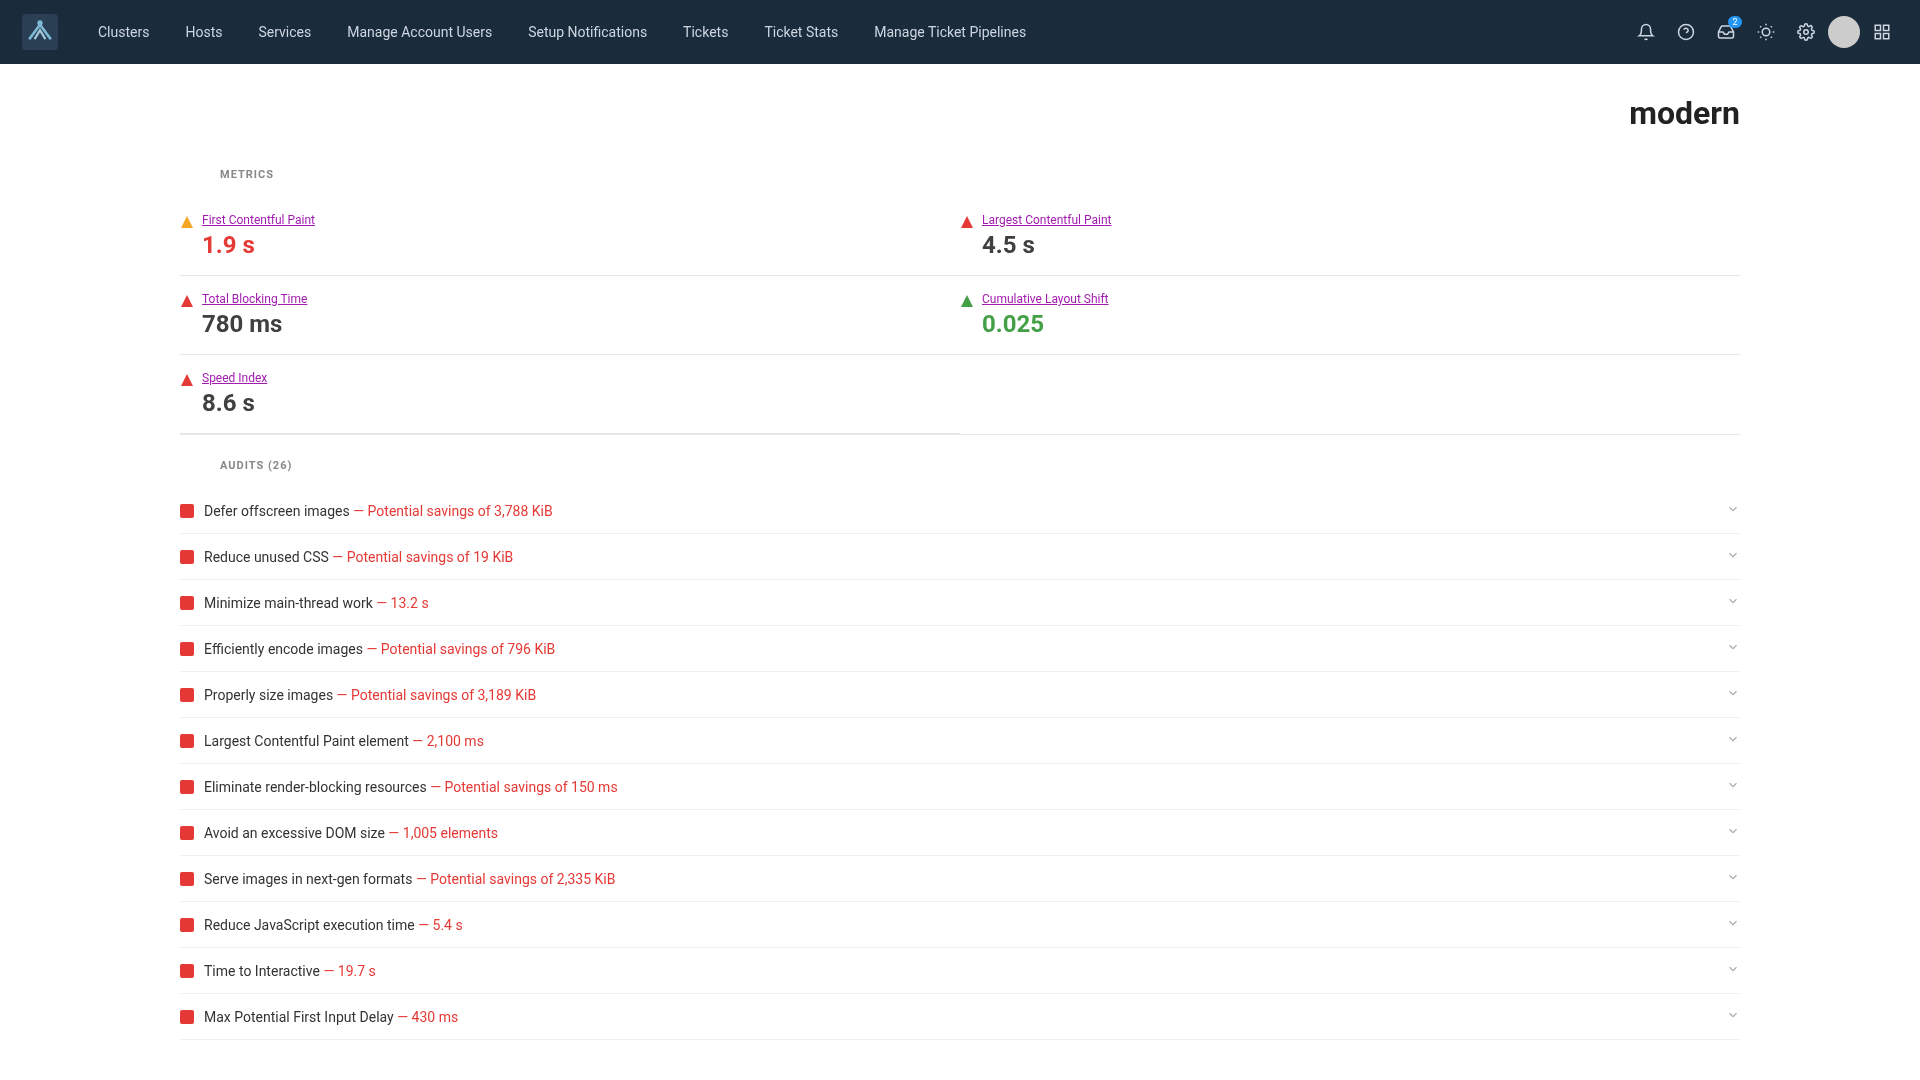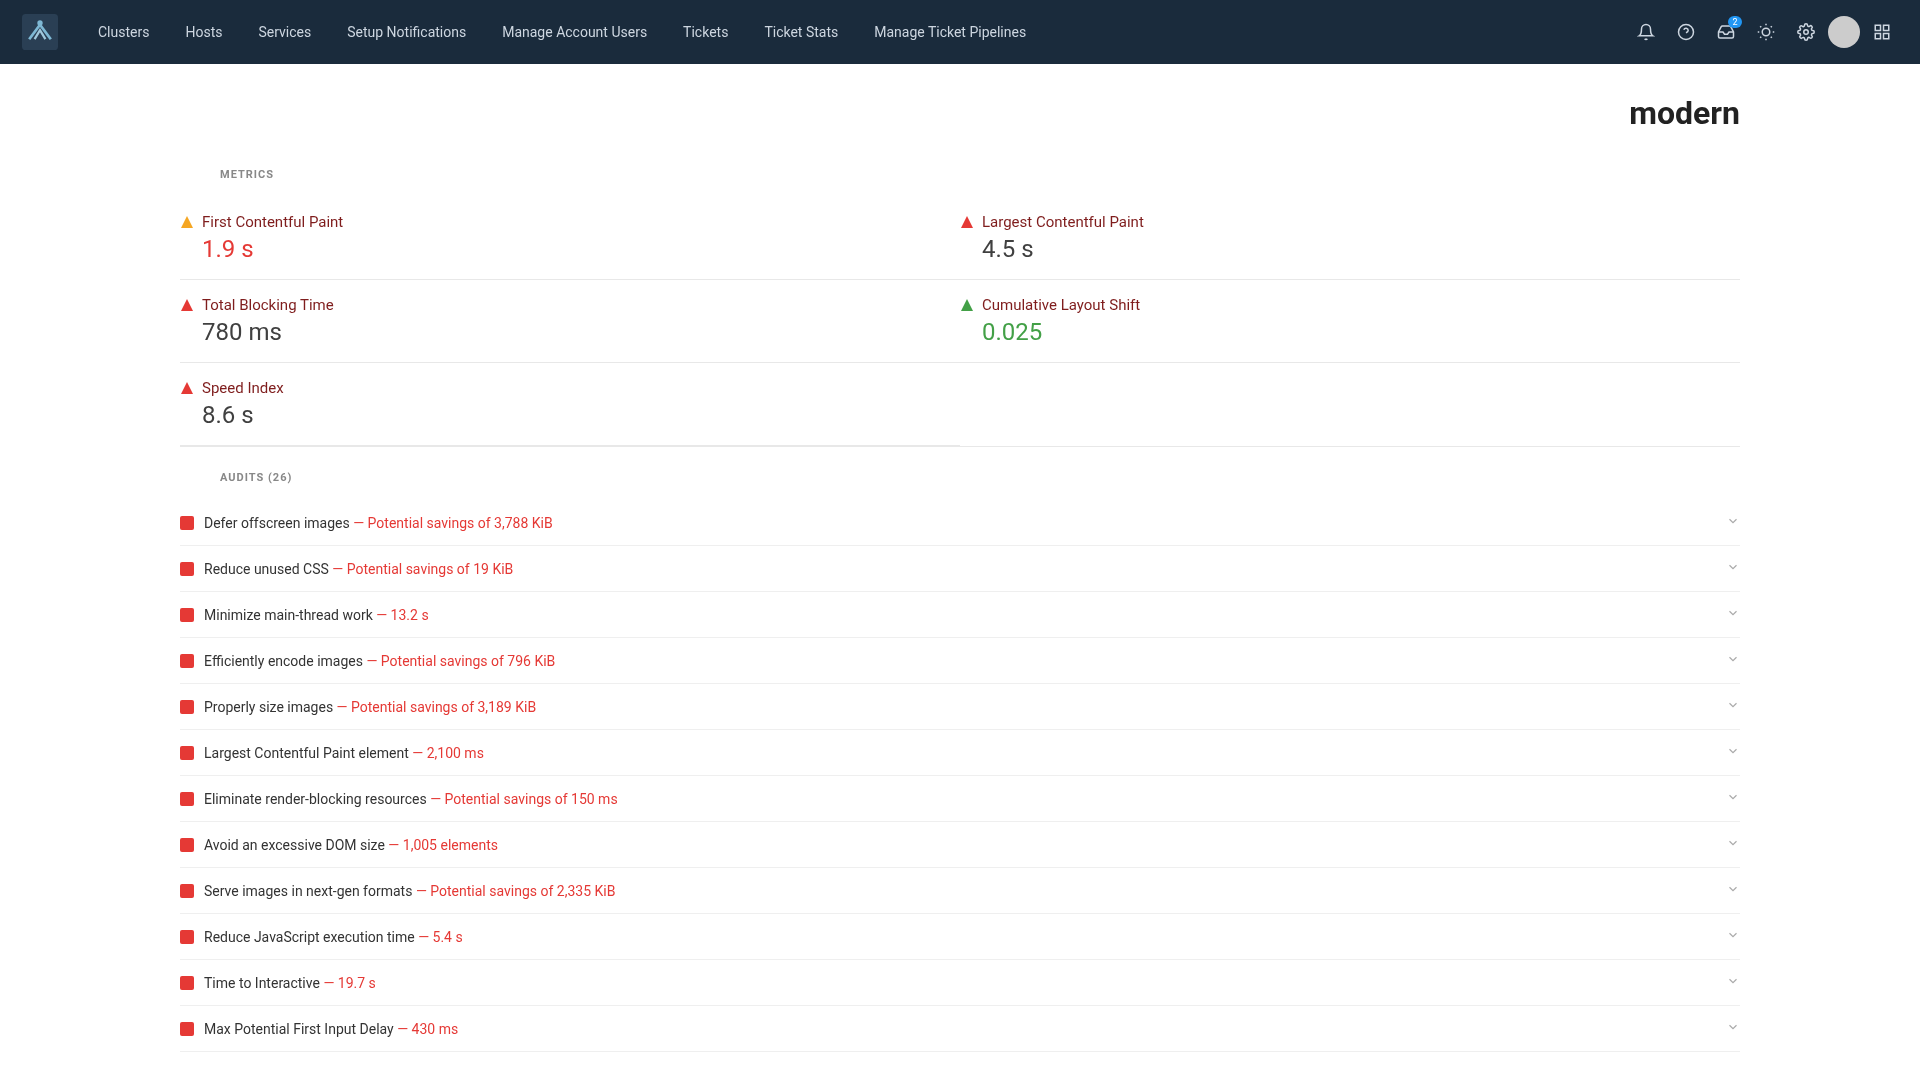--- a/index.html
+++ b/index.html
@@ -120,27 +120,28 @@
       gap: 8px;
     }
     .metric-icon {
       margin-top: 2px;
       font-size: 12px;
     }
     .metric-icon.orange { color: #f5a623; }
     .metric-icon.red { color: #e53935; }
     .metric-icon.green { color: #43a047; }
     .metric-label {
-      font-size: 15px;
-      color: #7f1d1d;
+      font-size: 12px;
+      color: #a21caf;
       margin-bottom: 4px;
+      text-decoration: underline;
     }
     .metric-value {
       font-size: 24px;
-      font-weight: 400;
+      font-weight: 700;
     }
     .metric-value.red { color: #404040; }
     .metric-value.green { color: #43a047; }
     .metric-value.orange { color: #e53935; }
 
     
     .audits-section { margin-top: 8px; }
     .audit-item {
       display: flex;
       align-items: center;
@@ -179,22 +180,22 @@
       <rect width="40" height="40" rx="4" fill="#2a3f54"></rect>
       <path d="M8 28 L20 12 L32 28" stroke="#7eb8d4" stroke-width="3" fill="none"></path>
       <path d="M14 28 L20 18 L26 28" stroke="#a0c8dc" stroke-width="2.5" fill="none"></path>
       <circle cx="20" cy="10" r="3" fill="#7eb8d4"></circle>
     </svg>
   </div>
   <div class="nav-links" id="nav-links-container">
       <a class="nav-link">Clusters</a>
       <a class="nav-link">Hosts</a>
       <a class="nav-link">Services</a>
+      <a class="nav-link">Manage Account Users</a>
       <a class="nav-link">Setup Notifications</a>
-      <a class="nav-link">Manage Account Users</a>
       <a class="nav-link">Tickets</a>
       <a class="nav-link">Ticket Stats</a>
       <a class="nav-link">Manage Ticket Pipelines</a>
     </div>
   <div class="nav-icons">
     <div class="nav-icon-btn">
       <svg width="18" height="18" viewBox="0 0 24 24" fill="none" stroke="currentColor" stroke-width="2">
         <path d="M18 8A6 6 0 0 0 6 8c0 7-3 9-3 9h18s-3-2-3-9"></path>
         <path d="M13.73 21a2 2 0 0 1-3.46 0"></path>
       </svg>

